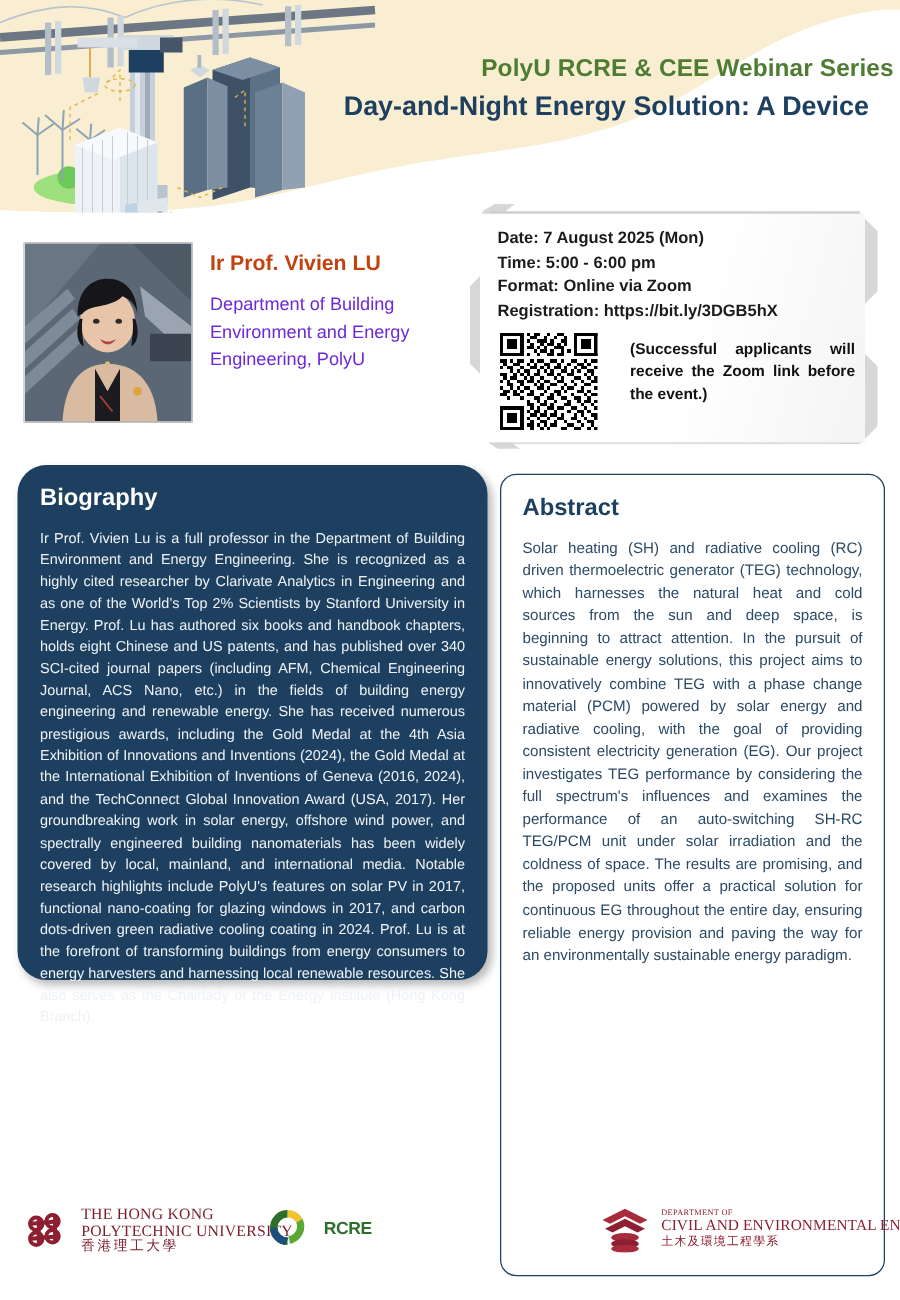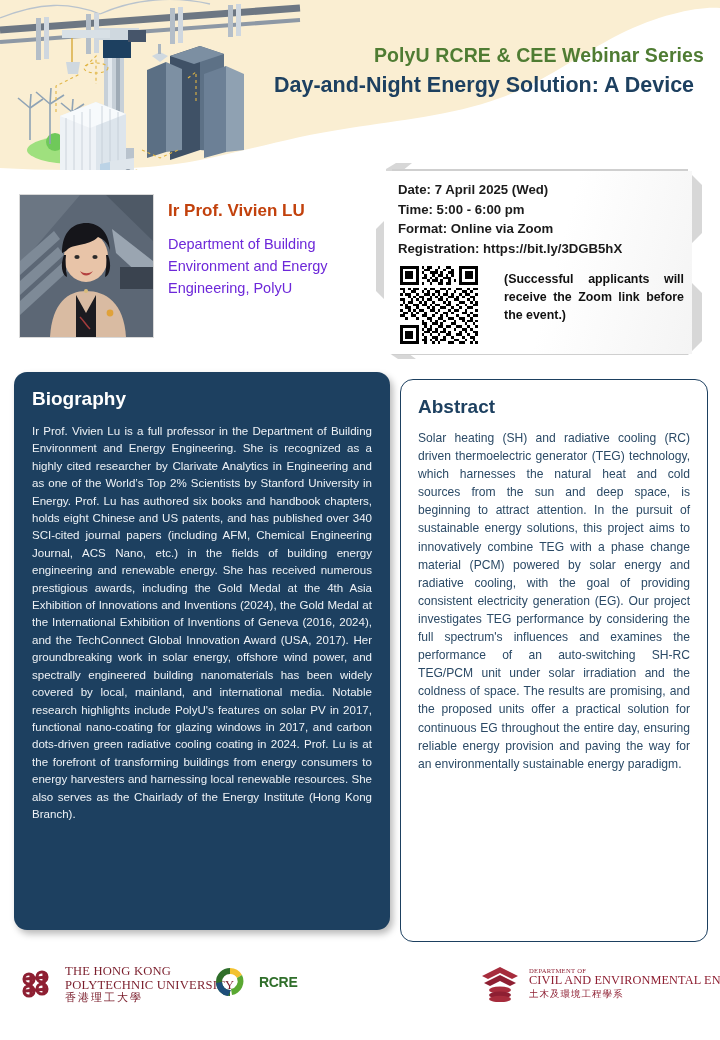--- a/index.html
+++ b/index.html
@@ -7,29 +7,29 @@
     width:720px;height:1040px;background:#ffffff;
     font-family:"Liberation Sans","DejaVu Sans",sans-serif;
     overflow:hidden;position:relative;
   }
   .page{position:relative;width:720px;height:1040px;overflow:hidden;background:#fff;}
 
   
   .hero{position:absolute;left:0;top:0;width:720px;height:170px;overflow:hidden;}
   .hero svg{position:absolute;left:0;top:0;}
   .hero-title{
-    position:absolute;right:16px;top:42px;width:440px;text-align:right;
+    position:absolute;right:5px;top:42px;width:440px;text-align:right;
   }
   .series{
     font-size:19.5px;font-weight:bold;color:#4f7c33;letter-spacing:.1px;
     line-height:26px;white-space:nowrap;
   }
   .talk-title{
     margin-top:3px;font-size:21.5px;font-weight:bold;color:#1d4060;
-    line-height:28px;text-align:center;
+    line-height:28px;text-align:left;
   }
 
   
   .photo{
     position:absolute;left:19px;top:194px;width:133px;height:142px;
     border:1px solid #d9d9d9;overflow:hidden;background:#4a5360;
   }
   .photo svg{display:block;}
   .speaker-text{position:absolute;left:168px;top:200px;width:205px;color:#1a1a1a;}
   .sp-name{font-size:17px;font-weight:bold;line-height:22px;color:#c2410c;}
@@ -47,32 +47,32 @@
   .det-line{font-size:13.2px;font-weight:bold;color:#1b1b1b;line-height:19.5px;white-space:nowrap;}
   .qr-row{position:absolute;left:16px;top:95px;display:flex;align-items:flex-start;gap:26px;}
   .qr{width:78px;height:78px;background:#fff;}
   .qr-note{
     width:180px;font-size:12.4px;font-weight:bold;color:#111;line-height:18px;
     text-align:justify;padding-top:4px;
   }
 
   
   .bio{
-    position:absolute;left:14px;top:372px;width:376px;height:558px;
-    background:#1d4060;border-radius:13px;box-sizing:border-box;
+    position:absolute;left:14px;top:372px;width:376px;height:412px;
+    background:#1d4060;border-radius:23px;box-sizing:border-box;
     padding:16px 18px 10px 18px;
     box-shadow:3px 4px 7px rgba(0,0,0,.28);
   }
   .bio h2{margin:0 0 13px 0;font-size:19px;font-weight:bold;color:#ffffff;}
   .bio p{
     margin:0;font-size:11.55px;line-height:17.4px;color:#eef2f6;
     text-align:justify;text-justify:inter-word;
   }
   .abs{
-    position:absolute;left:400px;top:379px;width:308px;height:563px;
+    position:absolute;left:400px;top:379px;width:308px;height:642px;
     background:#ffffff;border:1.4px solid #1d4060;border-radius:13px;
     box-sizing:border-box;padding:16px 17px 10px 17px;
   }
   .abs h2{margin:0 0 11px 0;font-size:19px;font-weight:bold;color:#1d4060;}
   .abs p{
     margin:0;font-size:12.1px;line-height:18.1px;color:#2b4a66;
     text-align:justify;text-justify:inter-word;
   }
 
   
@@ -246,21 +246,21 @@
   </div>
 
   <div class="details-wrap">
     <svg class="bracket" width="332" height="200" viewBox="0 0 332 200">
       <path d="M14,6 L24,0 L40,0 L30,8 L30,58 L18,70 L18,128 L30,140 L30,186 L44,196 L26,196 L14,188 L14,138 L4,128 L4,66 L14,56 Z" fill="#d7d7d7"></path>
       <path d="M318,10 L330,22 L330,70 L320,80 L320,120 L330,130 L330,178 L316,192 L300,192 L312,180 L312,134 L302,124 L302,78 L312,68 L312,22 L300,10 Z" fill="#d7d7d7"></path>
       <rect x="20" y="6" width="296" height="186" fill="#cfcfcf"></rect>
     </svg>
     <div class="details-card">
       <div class="det-lines">
-        <div class="det-line">Date: 7 April 2025 (Wed)</div>
+        <div class="det-line">Date: 7 August 2025 (Mon)</div>
         <div class="det-line">Time: 5:00 - 6:00 pm</div>
         <div class="det-line">Format: Online via Zoom</div>
         <div class="det-line">Registration: https://bit.ly/3DGB5hX</div>
       </div>
       <div class="qr-row">
         <div class="qr">
           <svg width="78" height="78" viewBox="0 0 29 29" shape-rendering="crispEdges">
             <rect width="29" height="29" fill="#fff"></rect>
             <g fill="#000">
               <rect x="0" y="0" width="7" height="1"></rect>

